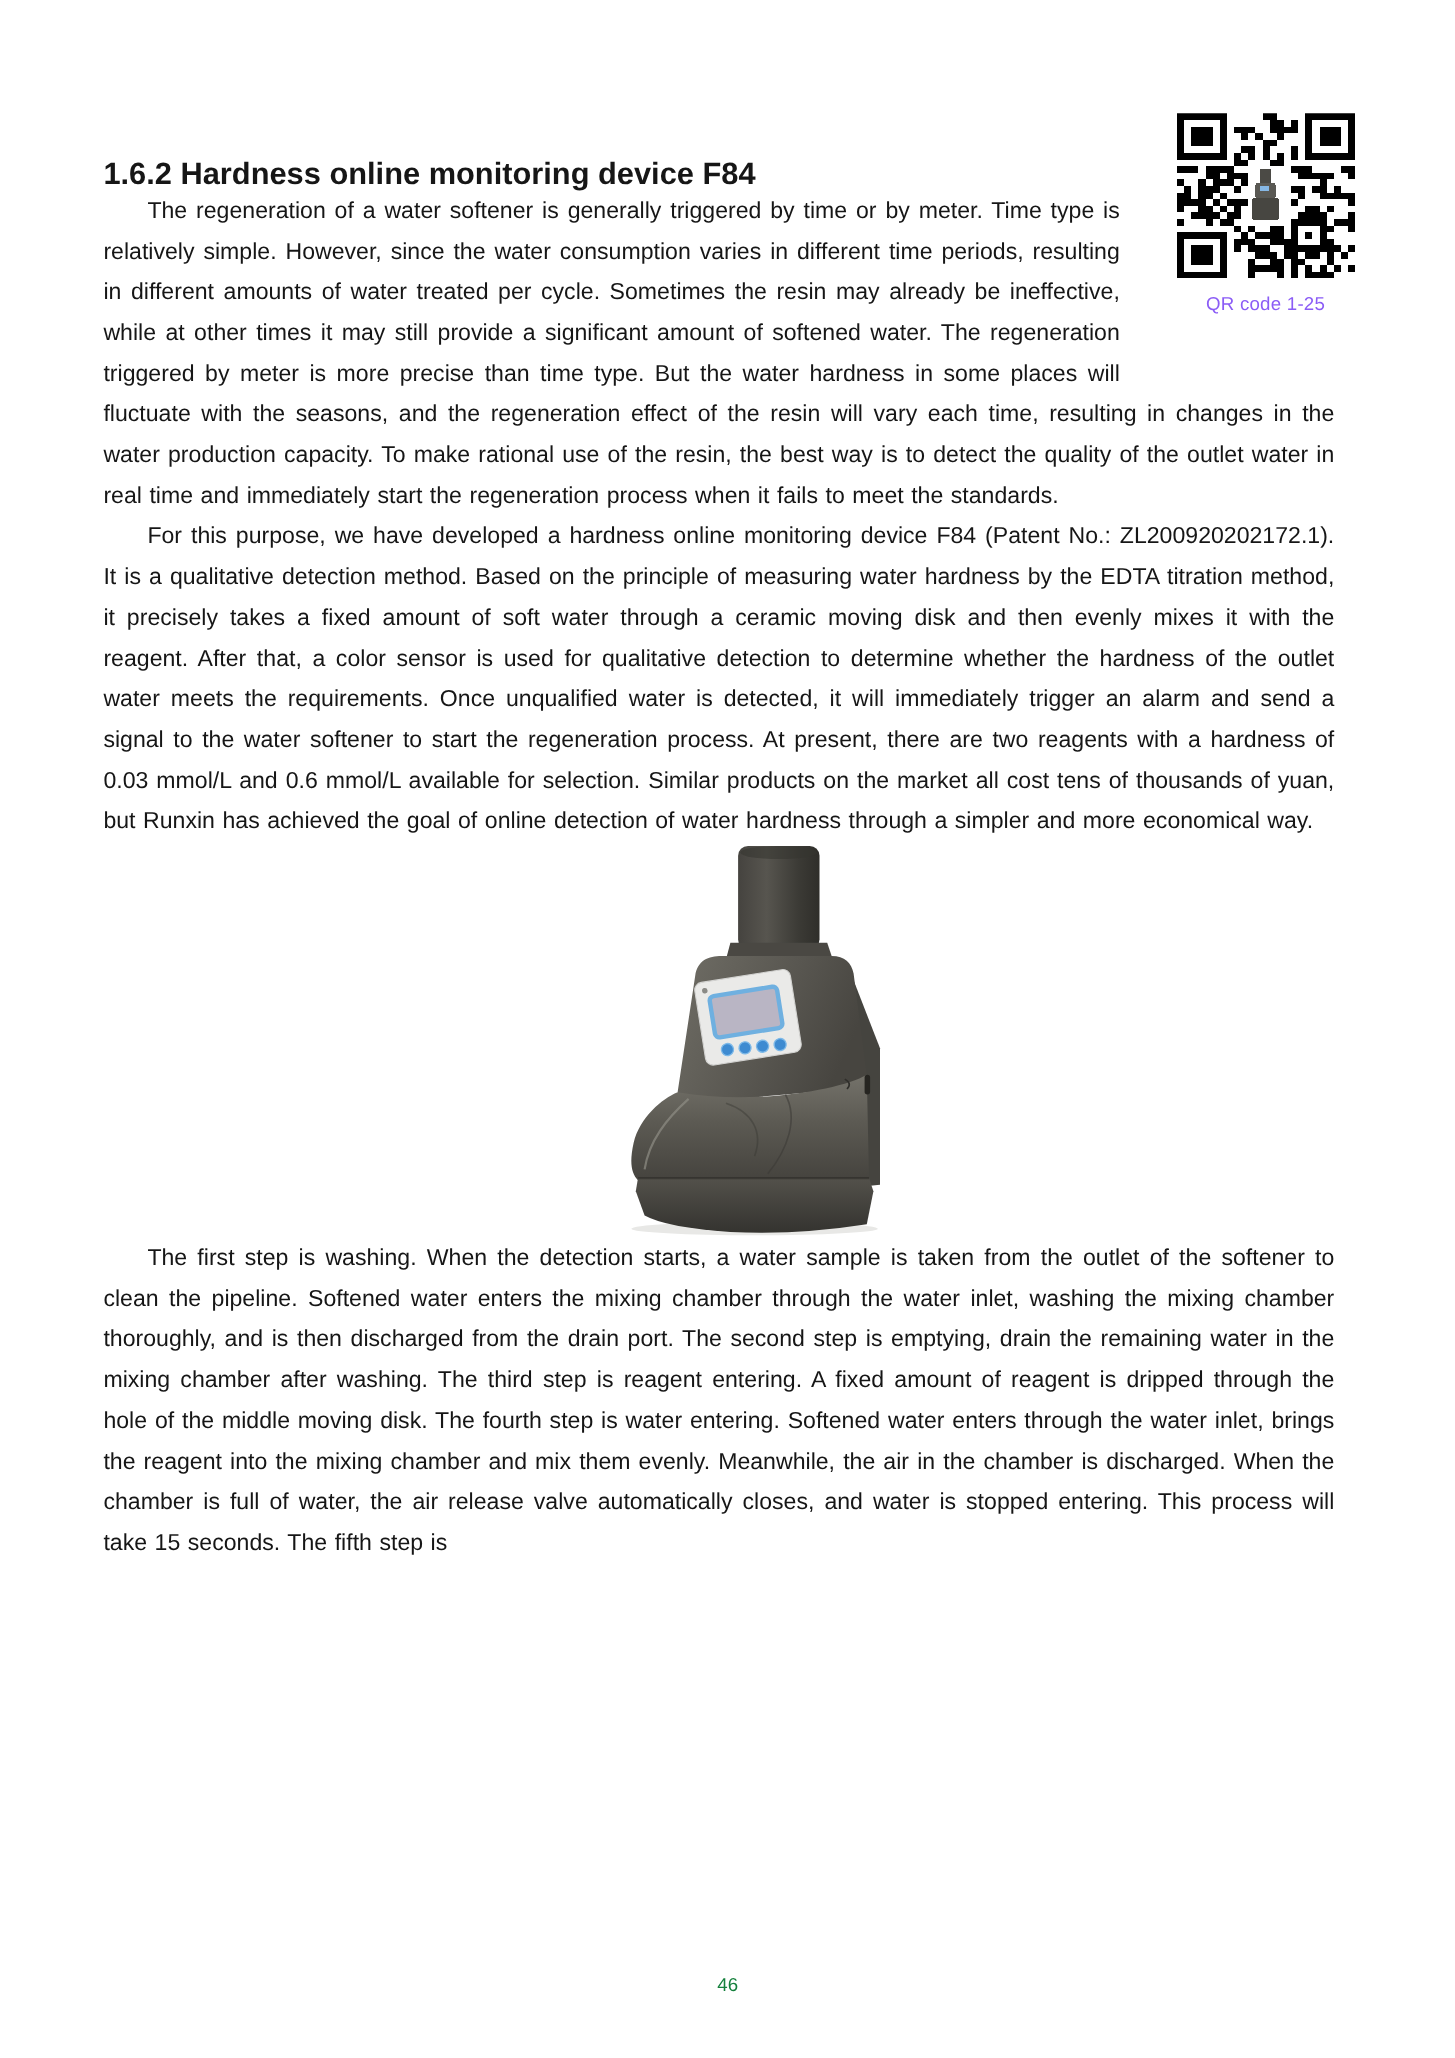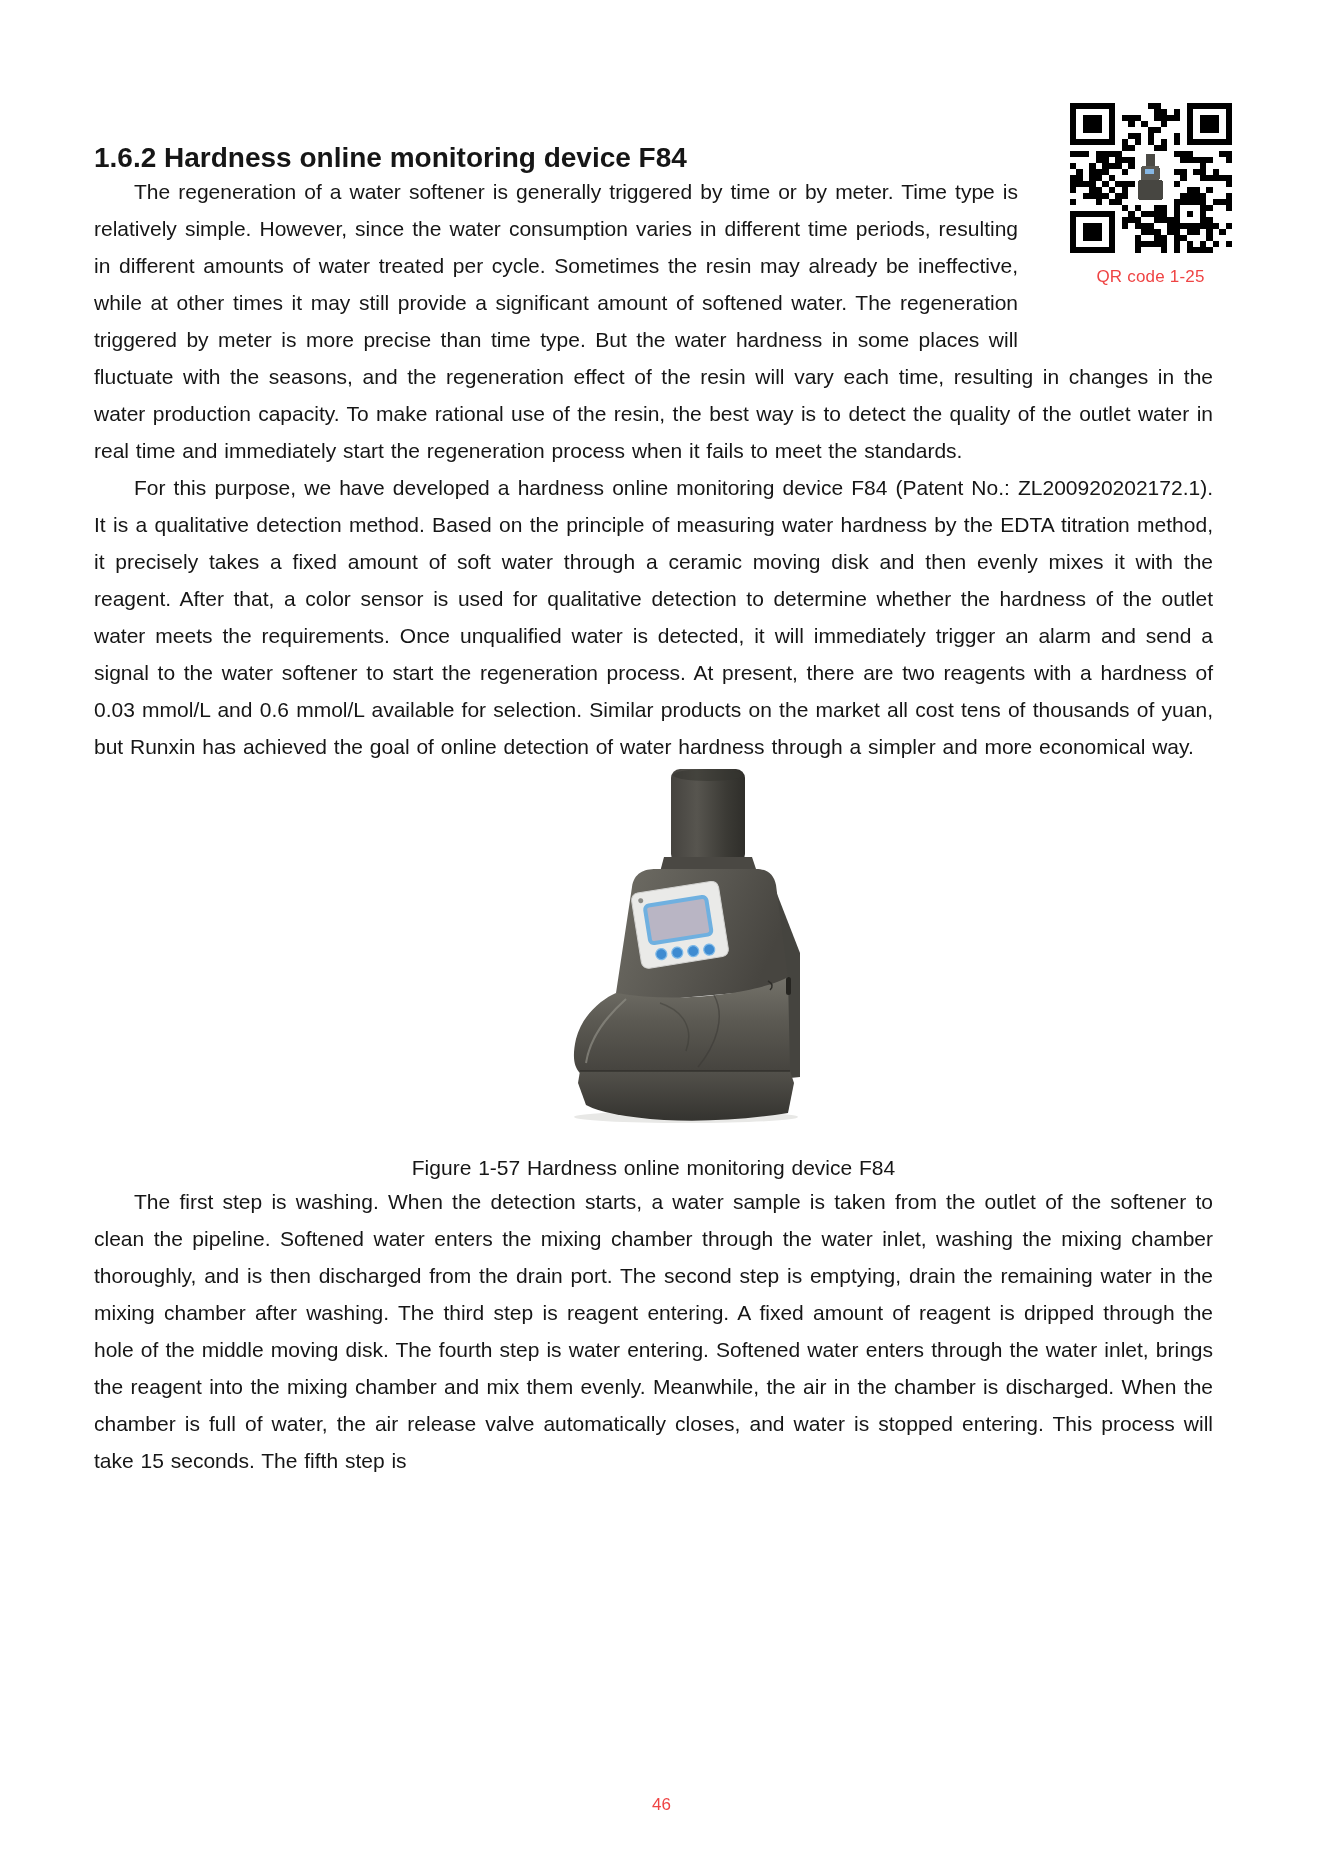--- a/index.html
+++ b/index.html
@@ -18,21 +18,21 @@
     float:right;
     width:215px;height:220px;
     margin:0 -20px 0 0;
     position:relative;
   }
   .qr-inner{position:absolute;top:0;right:0;width:165px;text-align:center;}
   .qr-inner svg{display:block;margin:0 auto;}
   .qr-caption{
     margin-top:14px;
     font-size:17px;line-height:20px;
-    color:#ef4444;
+    color:#8b5cf6;
     letter-spacing:0.2px;
   }
   h1.heading{
     margin:40px 0 0 0;
     font-size:28px;line-height:30px;font-weight:700;
   }
   p.para{
     margin:0;
     font-size:21px;line-height:37px;
     text-align:justify;
@@ -50,21 +50,21 @@
   .figure-caption{
     margin:28px 0 0 0;
     font-size:21px;line-height:30px;
     text-align:center;text-indent:0;
     word-spacing:1px;
   }
   p.para.p3{margin-top:23px;}
   .page-number{
     position:absolute;left:0;top:1795px;width:100%;
     text-align:center;
-    font-size:17px;line-height:20px;color:#ef4444;
+    font-size:17px;line-height:20px;color:#15803d;
   }
 </style>
 </head>
 <body>
 
 <div class="page">
 
   <div class="qr-block">
     <div class="qr-inner">
       <svg id="qr-svg" width="162" height="150" viewBox="0 0 150 150" preserveAspectRatio="none" shape-rendering="crispEdges">
@@ -435,20 +435,19 @@
       <path d="M96,238 C120,246 130,264 122,286" stroke="#35342f" stroke-width="1.5" fill="none" opacity="0.4"></path>
 
       <rect x="222" y="212" width="5" height="18" rx="2.5" fill="#262521"></rect>
       <path d="M204,216 q7,4 2,9" stroke="#2f2e2a" stroke-width="1.5" fill="none"></path>
 
       <path d="M16,306 L226,306 L230,318 L224,348 Q160,358 100,355 Q42,351 22,340 L14,318 Z" fill="url(#gBase)"></path>
       <path d="M16,306 L226,306" stroke="#2c2b27" stroke-width="2" opacity="0.6"></path>
     </svg>
   </div>
 
-  <p class="figure-caption">Figure 1-57 Hardness online monitoring device F84</p>
 
 
   <p class="para"><span>The first step is </span><span class="b">washing</span><span>. When the detection starts, a water sample is taken from the outlet of the softener to clean the pipeline. Softened water enters the mixing chamber through the water inlet, washing the mixing chamber thoroughly, and is then discharged from the drain port. The second step is </span><span class="b">emptying</span><span>, drain the remaining water in the mixing chamber after washing. The third step is </span><span class="b">reagent entering</span><span>. A fixed amount of reagent is dripped through the hole of the middle moving disk. The fourth step is </span><span class="b">water entering</span><span>. Softened water enters through the water inlet, brings the reagent into the mixing chamber and mix them evenly. Meanwhile, the air in the chamber is discharged. When the chamber is full of water, the air release valve automatically closes, and water is stopped entering. This process will take 15 seconds. The fifth step is</span></p>
 
   <div class="page-number">46</div>
 
 </div>
 
 </body></html>

